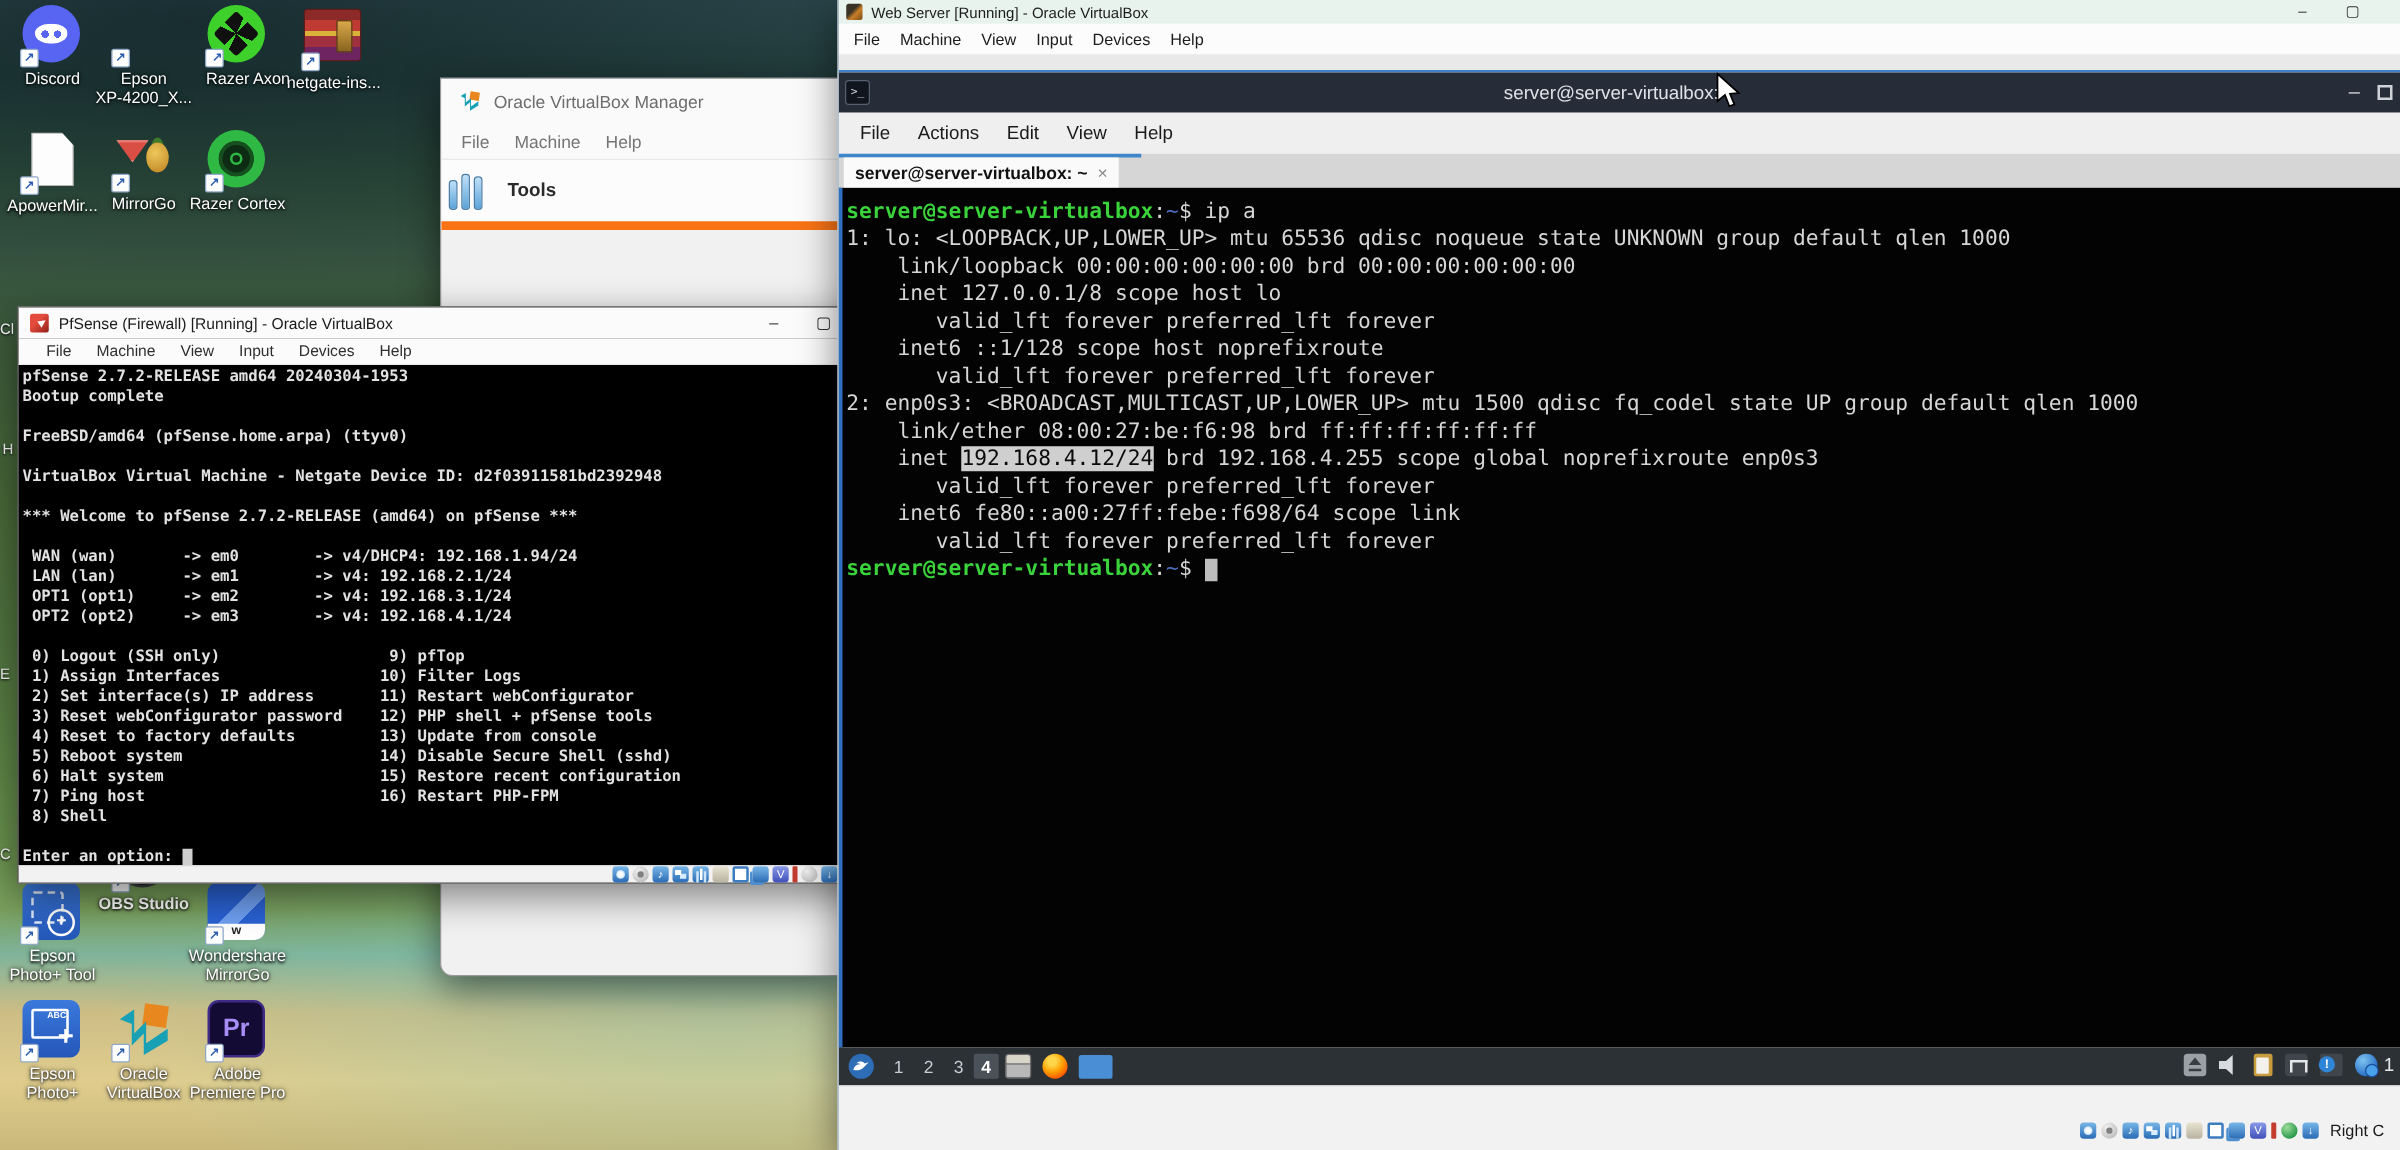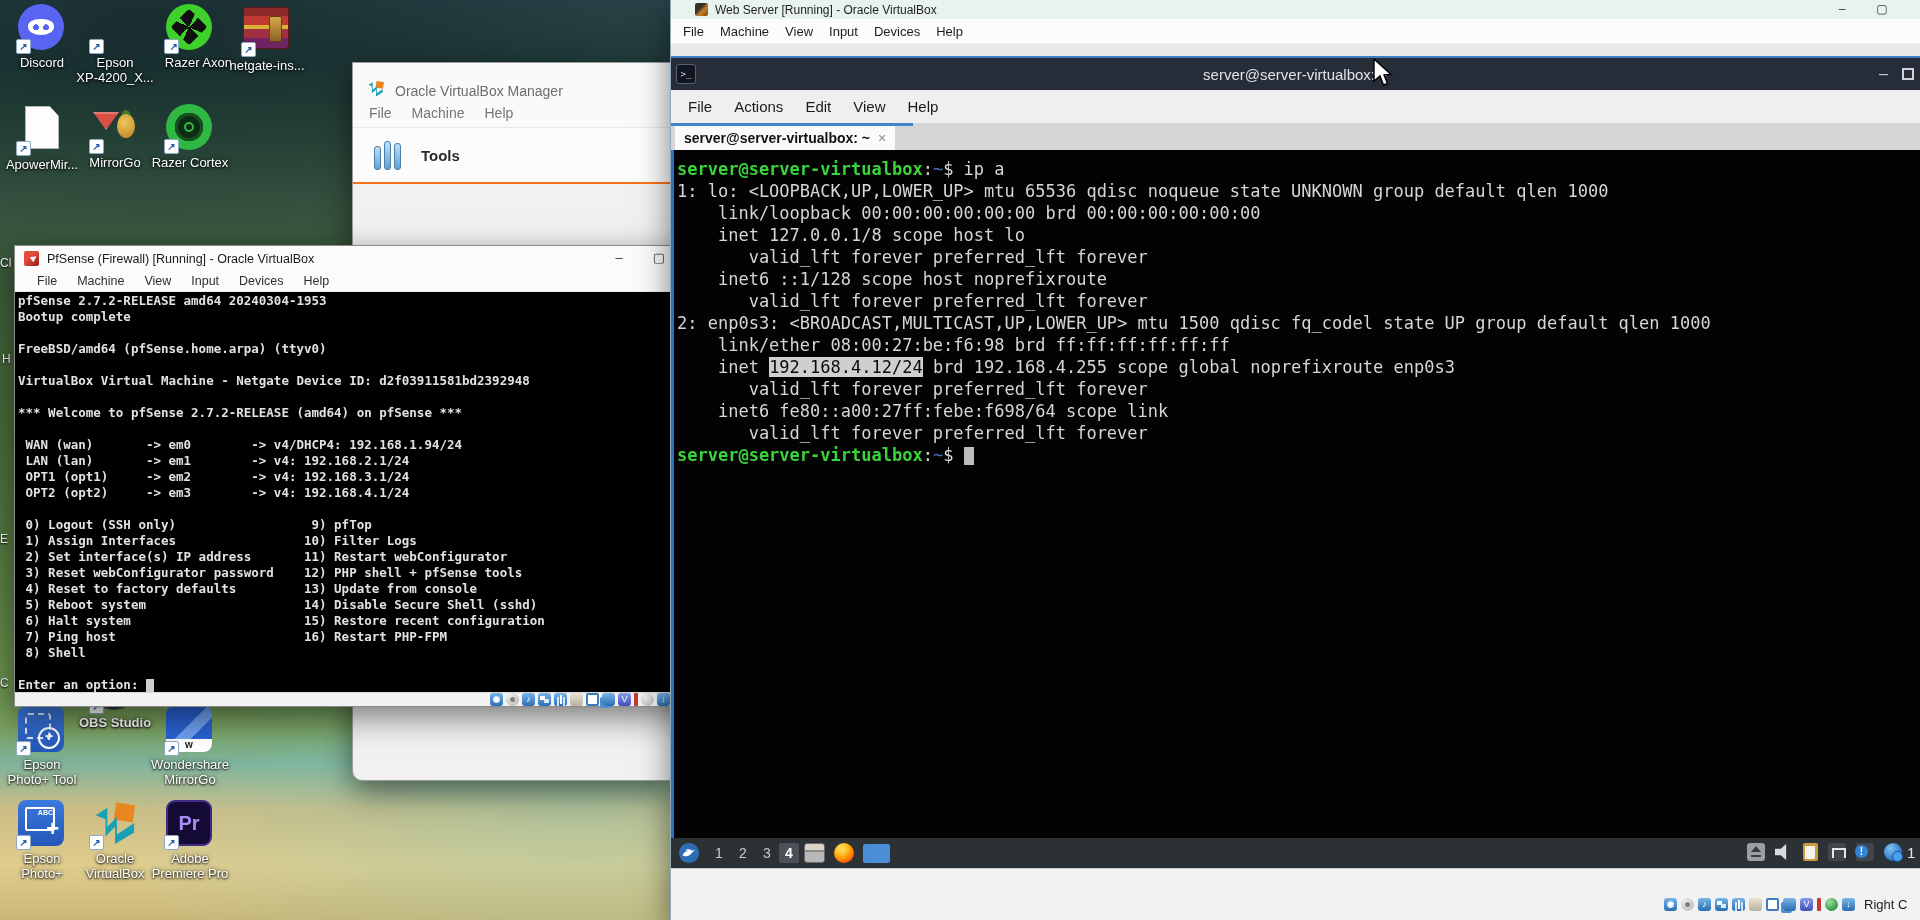--- a/index.html
+++ b/index.html
@@ -71,26 +71,26 @@
   .ic-adobe-premiere { width:46px; height:46px; border-radius:9px; background:#140b35; border:2px solid #3f2b86;
       color:#a88df7; font-size:20px; font-weight:bold; line-height:42px; }
   .frag { position:absolute; color:#fff; font-size:12px; text-shadow:0 1px 2px #000; }
 
   
   .win { position:absolute; box-shadow:0 10px 30px rgba(0,0,0,.5); }
 
   
   .manager { left:352px; top:62px; width:320px; height:719px; background:#f1f1f1; border:1px solid #9a9a9a;
       border-radius:0 0 0 10px; z-index:2; overflow:hidden; }
-  .mgr-titlebar { height:36px; background:#fafafa; display:flex; align-items:flex-end; padding-left:13px; }
+  .mgr-titlebar { height:36px; background:#fafafa; display:flex; align-items:center; padding-left:13px; }
   .mgr-title { font-size:14px; color:#6d6d6d; margin-left:9px; }
   .mgr-menubar { height:28px; background:#fafafa; display:flex; align-items:center; padding-left:6px; }
   .mgr-menubar .mi { font-size:14px; color:#757575; padding:0 10px; }
   .mgr-body { background:#fcfcfc; border-top:1px solid #e8e8e8; }
-  .mgr-tools { height:56px; display:flex; align-items:center; padding-left:21px; border-bottom:2px solid #f97316; }
+  .mgr-tools { height:56px; display:flex; align-items:center; padding-left:6px; border-bottom:7px solid #f97316; }
   .tools-icon { display:flex; gap:3px; height:30px; align-items:flex-end; }
   .tools-icon i { width:7px; height:24px; border-radius:3px; background:linear-gradient(#bfe0f8,#5ba3d8); border:1px solid #4c7ea8; }
   .tools-icon i:nth-child(2){ height:29px; } .tools-icon i:nth-child(3){ height:27px; }
   .tools-lbl { margin-left:20px; font-size:15px; font-weight:bold; color:#2a2a2a; }
   .vm-row { height:56px; display:flex; align-items:center; padding-left:24px; position:relative;
       background:linear-gradient(#d8ecfb,#bfe0f6); border-top:1px solid #aacfec; border-bottom:1px solid #9cc6e6; }
   .vm-ico { width:40px; height:40px; position:relative; background:linear-gradient(135deg,#e34b3c 30%,#8f1f14); border-radius:5px; }
   .vm-ico b { position:absolute; left:-3px; top:-3px; background:#f2f2f2; border:1px solid #777; font-size:9px; padding:0 2px; color:#222;
       font-weight:bold; border-radius:2px; }
   .vm-ico::after { content:""; position:absolute; right:4px; top:8px; width:0; height:0;
@@ -135,21 +135,21 @@
   .sic.arrow { background:linear-gradient(#79b7e8,#2a6bb4); }
   .sic.audio::after { content:"\266A"; } .sic.vtag::after { content:"V"; } .sic.arrow::after { content:"\2193"; }
   .sic.disk::after { content:""; position:absolute; left:3px; top:3px; width:7px; height:7px; border-radius:50%;
       background:radial-gradient(#fff 30%, #9cc8ec); }
   .sic.cd::after { content:""; position:absolute; left:4px; top:4px; width:5px; height:5px; border-radius:50%; background:#808080; }
   .sic.net::after { content:""; position:absolute; left:2px; top:3px; width:5px; height:4px; background:#fff; box-shadow:4px 3px 0 #d8ecff; }
   .sic.usb::after { content:""; position:absolute; left:6px; top:2px; width:1.5px; height:9px; background:#fff; box-shadow:-3px 2px 0 #cfe6fa, 3px 2px 0 #cfe6fa; }
 
   
   .wswin { left:670px; top:0; width:1250px; height:920px; background:#fff; border-left:1px solid #93a8b8; z-index:4; overflow:hidden; }
-  .ws-titlebar { height:19px; background:#e8f3ee; position:relative; display:flex; align-items:center; padding-left:24px; }
+  .ws-titlebar { height:19px; background:#e8f3ee; position:relative; display:flex; align-items:center; padding-left:6px; }
   .ws-ico { width:13px; height:13px; border-radius:2px; background:linear-gradient(135deg,#3b3226 40%,#c87f28 60%,#7a4a14); }
   .ws-title { font-size:12px; color:#1d1d1d; margin-left:7px; }
   .ws-controls { position:absolute; right:22px; top:0; height:19px; display:flex; gap:8px; }
   .ws-controls .tbtn { width:32px; line-height:18px; font-size:12px; }
   .ws-menubar { height:25px; background:#fcfcfc; display:flex; align-items:center; padding-left:4px; border-bottom:1px solid #efefef; }
   .ws-menubar .mi { font-size:13px; color:#1c1c1c; padding:0 8px; }
   .ws-strip { height:12px; background:#e9e9e9; }
   .ws-blueline { height:2px; background:#3f7fc4; }
   .term-titlebar { height:32px; background:#262c38; position:relative; display:flex; align-items:center; }
   .term-ico { width:20px; height:20px; margin-left:5px; background:#11151d; border:1px solid #566070; border-radius:3px;

